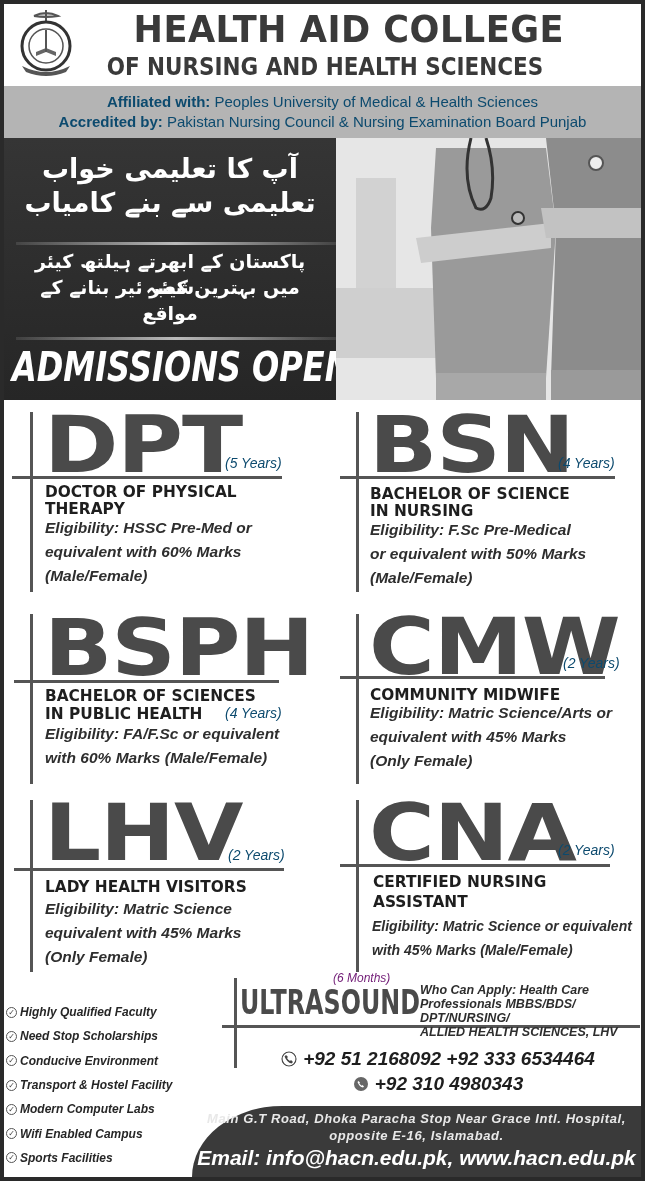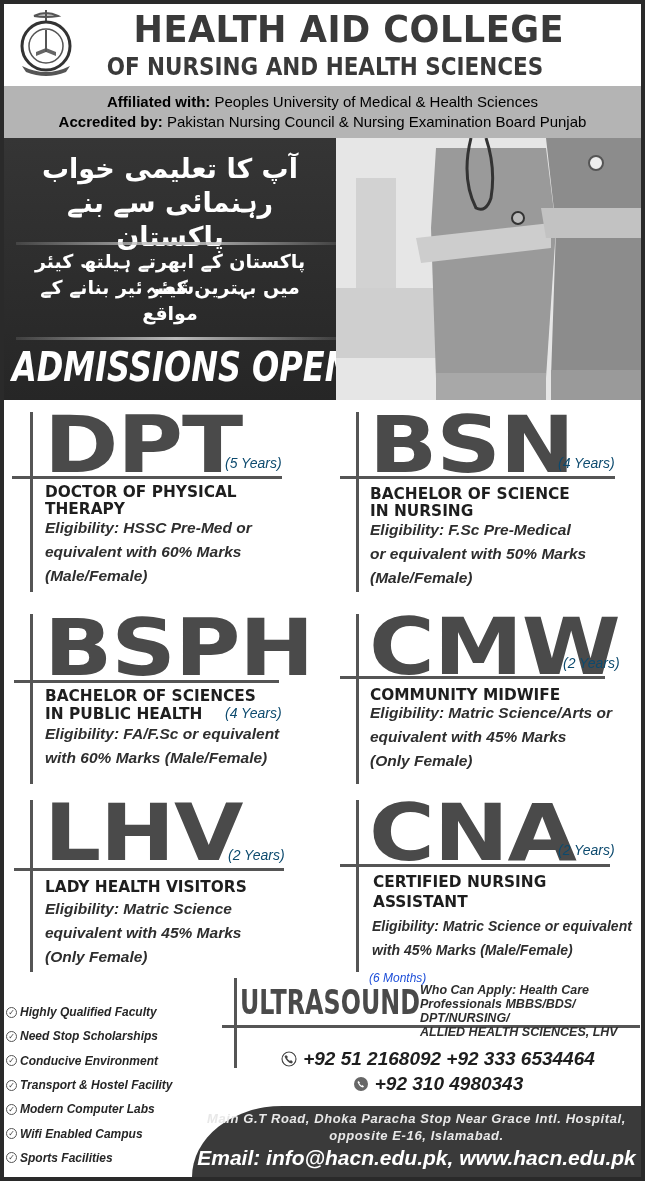--- a/index.html
+++ b/index.html
@@ -7,21 +7,21 @@
   body { font-family: "Liberation Sans", sans-serif; color: #1e1e1e; position: relative; }
 
   .frame { position: absolute; left: 0; top: 0; width: 645px; height: 1181px; border: 4px solid #2a2a2a; background: #fff; }
 
   
   .header { position: absolute; left: 4px; top: 4px; width: 637px; height: 82px; background: #fff; }
   .logo { position: absolute; left: 12px; top: 4px; width: 60px; height: 72px; }
   .title1 { position: absolute; left: 93px; top: 6px; width: 530px; text-align: center; font-family: "DejaVu Sans", sans-serif; font-weight: bold; font-size: 37px; letter-spacing: 0.5px; color: #3a3a3a; line-height: 40px; transform: scaleX(0.95); transform-origin: left; }
   .title2 { position: absolute; left: 93px; top: 48px; width: 530px; text-align: center; font-family: "DejaVu Sans", sans-serif; font-weight: bold; font-size: 25px; color: #3a3a3a; line-height: 30px; transform: scaleX(0.86); transform-origin: left; }
 
-  .affil { position: absolute; left: 4px; top: 86px; width: 637px; height: 52px; background: #b4b4b4; text-align: center; font-size: 15px; line-height: 20px; padding-top: 6px; color: #000000; }
+  .affil { position: absolute; left: 4px; top: 86px; width: 637px; height: 52px; background: #b4b4b4; text-align: center; font-size: 15px; line-height: 20px; padding-top: 6px; color: #0c4a6e; }
   .affil b { font-weight: bold; }
 
   
   .hero { position: absolute; left: 4px; top: 138px; width: 637px; height: 262px; background: #2e2e2e; }
   .hero-left { position: absolute; left: 0; top: 0; width: 332px; height: 262px; background: linear-gradient(180deg,#353535,#262626); }
   .urdu { position: absolute; color: #fff; font-family: "DejaVu Sans", sans-serif; font-weight: bold; text-align: center; direction: rtl; width: 300px; left: 16px; }
   .u1 { top: 14px; font-size: 27px; line-height: 34px; }
   .u2 { top: 48px; font-size: 27px; line-height: 34px; }
   .hr-line { position: absolute; left: 12px; width: 320px; height: 3px; background: linear-gradient(90deg, rgba(255,255,255,0.1), #bbb, rgba(255,255,255,0.1)); }
   .u3 { top: 110px; font-size: 19px; line-height: 26px; }
@@ -31,21 +31,21 @@
   .hero-photo { position: absolute; left: 332px; top: 0; width: 305px; height: 262px; background: linear-gradient(90deg,#e4e4e4 0%,#f0f0f0 30%,#cfcfcf 100%); overflow: hidden; }
   .vline { position: absolute; width: 3px; background: #555; }
   .hline { position: absolute; height: 3px; background: #555; }
   .abbr { position: absolute; font-family: "DejaVu Sans", sans-serif; font-weight: bold; color: #4a4a4a; font-size: 78px; line-height: 70px; letter-spacing: -1px; transform: scaleX(1.15); transform-origin: left; }
   .years { position: absolute; font-style: italic; color: #0c4a6e; font-size: 14px; white-space: nowrap; }
   .pname { position: absolute; font-family: "DejaVu Sans", sans-serif; font-weight: bold; font-size: 16px; color: #1e1e1e; line-height: 17px; white-space: nowrap; transform: scaleX(0.96); transform-origin: left; }
   .elig { position: absolute; font-style: italic; font-weight: bold; color: #2e2e2e; font-size: 15.5px; line-height: 24px; }
 
   
   .us-abbr { position: absolute; left: 240px; top: 983px; font-family: "DejaVu Sans", sans-serif; font-weight: bold; font-size: 34px; color: #4a4a4a; line-height: 38px; transform: scaleX(0.7); transform-origin: left; white-space: nowrap; }
-  .us-months { position: absolute; left: 369px; top: 971px; font-style: italic; color: #1d4ed8; font-size: 12px; }
+  .us-months { position: absolute; left: 333px; top: 971px; font-style: italic; color: #701a75; font-size: 12px; }
   .us-who { position: absolute; left: 420px; top: 971px; font-style: italic; font-weight: bold; font-size: 12.5px; line-height: 14px; color: #2e2e2e; width: 225px; margin-top: 12px; }
 
   .features { position: absolute; left: 6px; top: 1000px; }
   .feat { display: flex; align-items: center; height: 24.3px; }
   .check { width: 11px; height: 11px; border-radius: 50%; border: 1px solid #555; margin-right: 3px; font-size: 8px; line-height: 9px; text-align: center; color: #444; }
   .feat-label { font-style: italic; font-weight: bold; font-size: 12px; color: #262626; }
 
   .phones { position: absolute; left: 238px; top: 1046px; width: 400px; text-align: center; font-style: italic; font-weight: bold; font-size: 19px; line-height: 25px; color: #1e1e1e; }
   .phone-row { display: flex; justify-content: center; align-items: center; gap: 6px; }
   .ph-icon { width: 16px; height: 16px; border-radius: 50%; display: inline-block; position: relative; }
@@ -73,21 +73,21 @@
 </div>
 
 <div class="affil">
   <div><b>Affiliated with:</b> <span>Peoples University of Medical &amp; Health Sciences</span></div>
   <div><b>Accredited by:</b> <span>Pakistan Nursing Council &amp; Nursing Examination Board  Punjab</span></div>
 </div>
 
 <div class="hero">
   <div class="hero-left">
     <div class="urdu u1">آپ کا تعلیمی خواب</div>
-    <div class="urdu u2">رہنمائی سے بنے پاکستان</div>
+    <div class="urdu u2">تعلیمی سے بنے کامیاب</div>
     <div class="hr-line" style="top:104px"></div>
     <div class="urdu u3">پاکستان کے ابھرتے ہیلتھ کیئر شعبہ</div>
     <div class="urdu u4">میں بہترین کیئر ئیر بنانے کے مواقع</div>
     <div class="hr-line" style="top:199px"></div>
     <div class="admissions">ADMISSIONS OPEN</div>
   </div>
   <div class="hero-photo">
     <svg width="305" height="262" viewBox="0 0 305 262">
       <rect x="0" y="0" width="305" height="262" fill="#e6e6e6"></rect>
       <rect x="20" y="40" width="40" height="120" fill="#d2d2d2"></rect>

